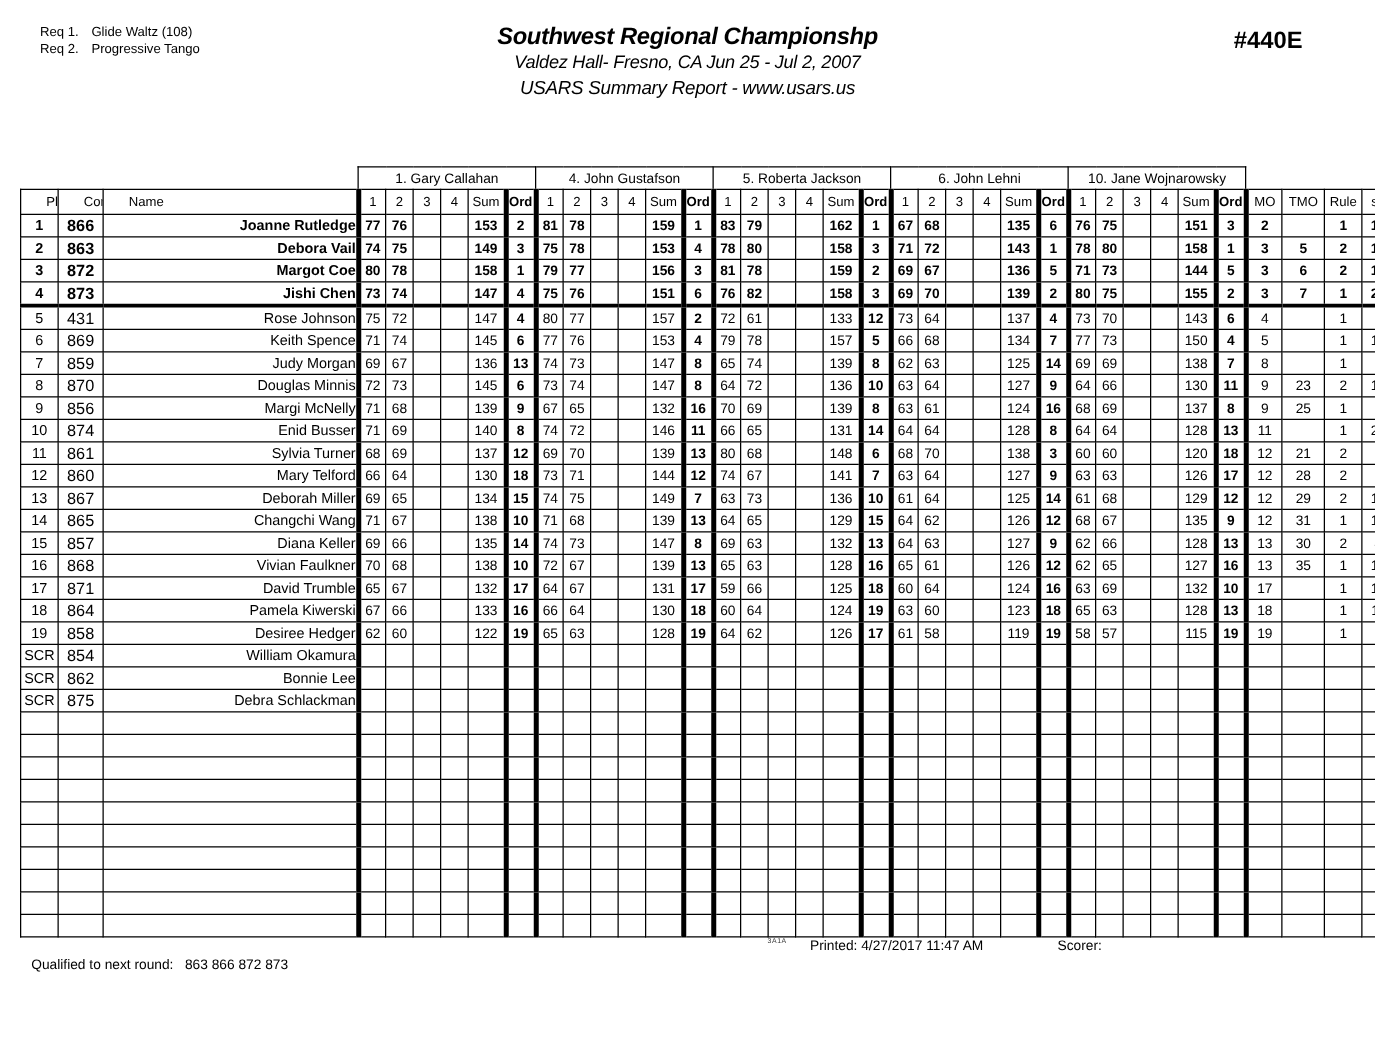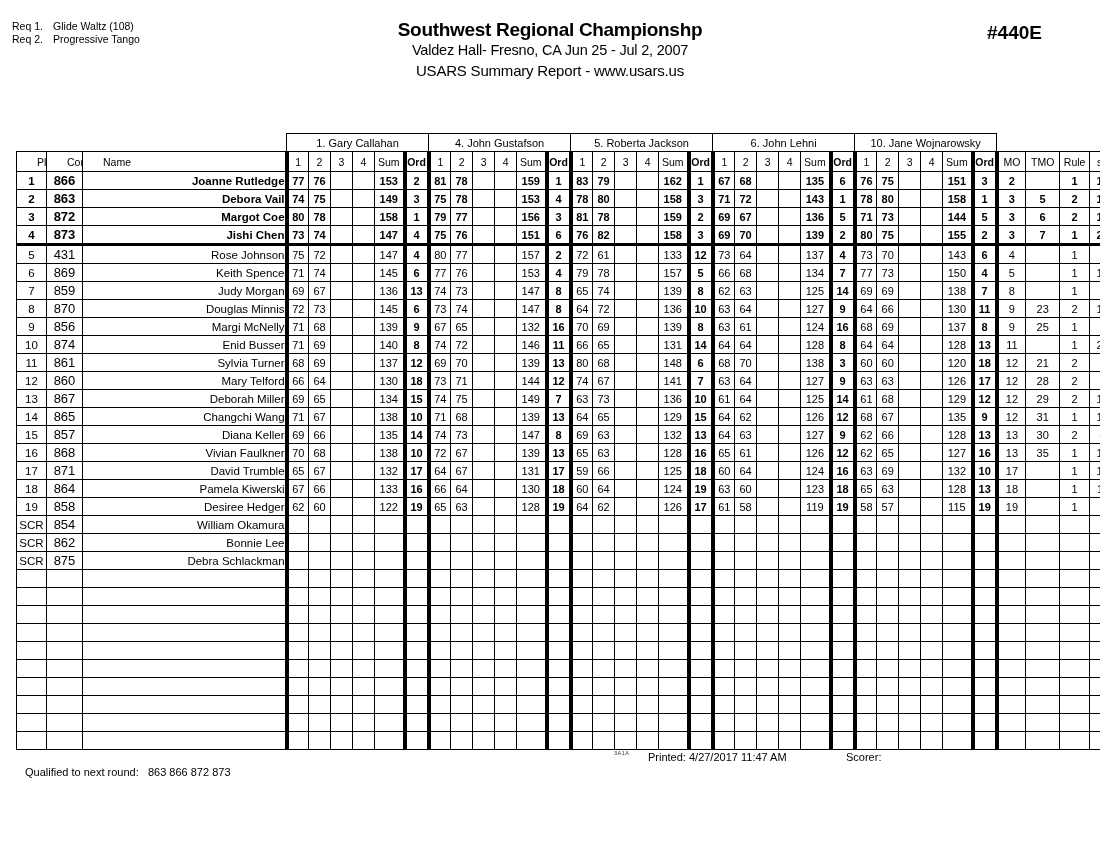--- a/index.html
+++ b/index.html
@@ -19,28 +19,29 @@
   .page { position: relative; width: 1100px; height: 850px; }
 
   .req-block {
     position: absolute;
     left: 12px; top: 20px;
     font-size: 10.5px;
     line-height: 13px;
     white-space: nowrap;
   }
   .req-line { display: block; }
-  .req-line .rq { display: inline-block; }
+  .req-line .rq { display: inline-block; margin-left: 20px; }
   .req-line .rn { display: inline-block; width: 16px; }
 
   .title-block {
     position: absolute;
     left: 260px; top: 18px;
     width: 580px;
     text-align: center;
+    font-style: italic;
   }
   .title-main {
     font-size: 19px;
     font-weight: bold;
     line-height: 23px;
     letter-spacing: -0.3px;
   }
   .title-venue {
     font-size: 14.5px;
     line-height: 19px;

